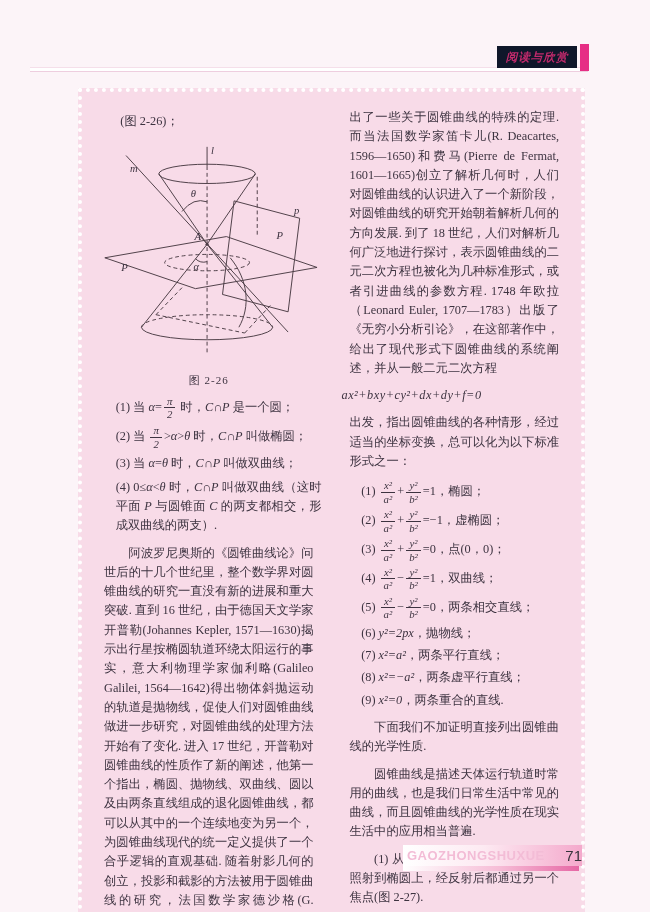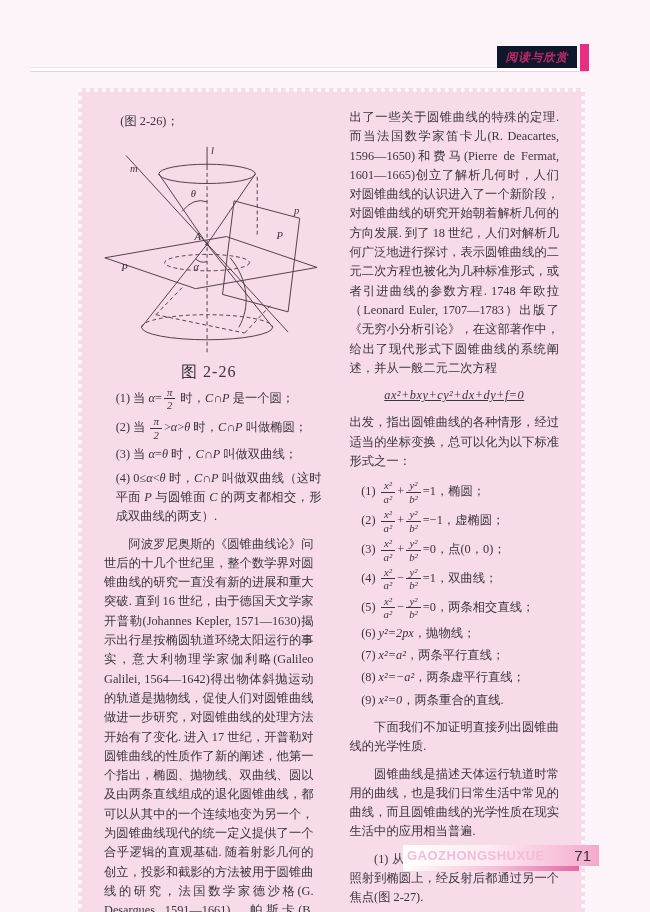--- a/index.html
+++ b/index.html
@@ -19,40 +19,40 @@
                background:#f8dbe8;border:4px dotted #ffffff;box-sizing:border-box;
                padding:8px 14px 10px 14px;display:flex;gap:20px;color:#3d3340;}
   .col{width:226px;font-size:12.3px;line-height:19.3px;text-align:justify;}
   .para{margin:8px;}
   .indent{text-indent:2em;}
   .fig-ref{margin:12px;text-indent:1em;}
 
   
   .figure{margin:2px 0 4px 0;text-align:center;}
   .figure svg{display:block;margin:0 auto;}
-  .fig-caption{font-size:16px;margin-top:1px;letter-spacing:1px;}
+  .fig-caption{font-size:11px;margin-top:10px;letter-spacing:1px;}
   .lbl{font-style:italic;font-size:11px;fill:#3d3340;font-family:"Liberation Serif",serif;}
 
   
   .case-line,.form-line{text-indent:0;padding-left:1.6em;margin:3px 0;}
   .case-line{margin:4px 0;}
   .it{font-style:italic;}
   .frac{display:inline-flex;flex-direction:column;vertical-align:middle;text-align:center;
         font-style:italic;font-size:.88em;line-height:1.15;margin:0 2px;}
   .frac .fn{padding:0 3px;border-bottom:1px solid #3d3340;display:block;}
   .frac .fd{padding:0 3px;display:block;}
-  .equation{text-align:center;font-style:italic;margin:2px 0;letter-spacing:.5px;text-decoration:underline;}
+  .equation{font-style:italic;margin:2px 0;letter-spacing:.5px;}
 
   
-  .footer-bar{position:absolute;left:403px;top:845px;width:196px;height:21px;
+  .footer-bar{position:absolute;left:403px;top:845px;width:179px;height:21px;
               background:linear-gradient(90deg,#ffffff 0%,#fdeaf2 45%,#f4a9cc 100%);
               display:flex;align-items:center;}
   .watermark{font-family:"Liberation Sans",sans-serif;font-weight:bold;font-size:13px;
              color:#f3bcd6;letter-spacing:.5px;padding-left:4px;flex:1;}
-  .pagenum{font-family:"Liberation Sans",sans-serif;font-size:15px;color:#35323a;padding-right:8px;}
+  .pagenum{font-family:"Liberation Sans",sans-serif;font-size:15px;color:#35323a;}
   .footer-strip{position:absolute;left:403px;top:866px;width:176px;height:5px;
                 background:linear-gradient(90deg,#ffffff 0%,#f6bcd6 55%,#e668a5 100%);}
 </style>
 </head>
 <body>
 
 <div class="page">
 
   <div class="header-rule"></div>
   <div class="header-tab">

